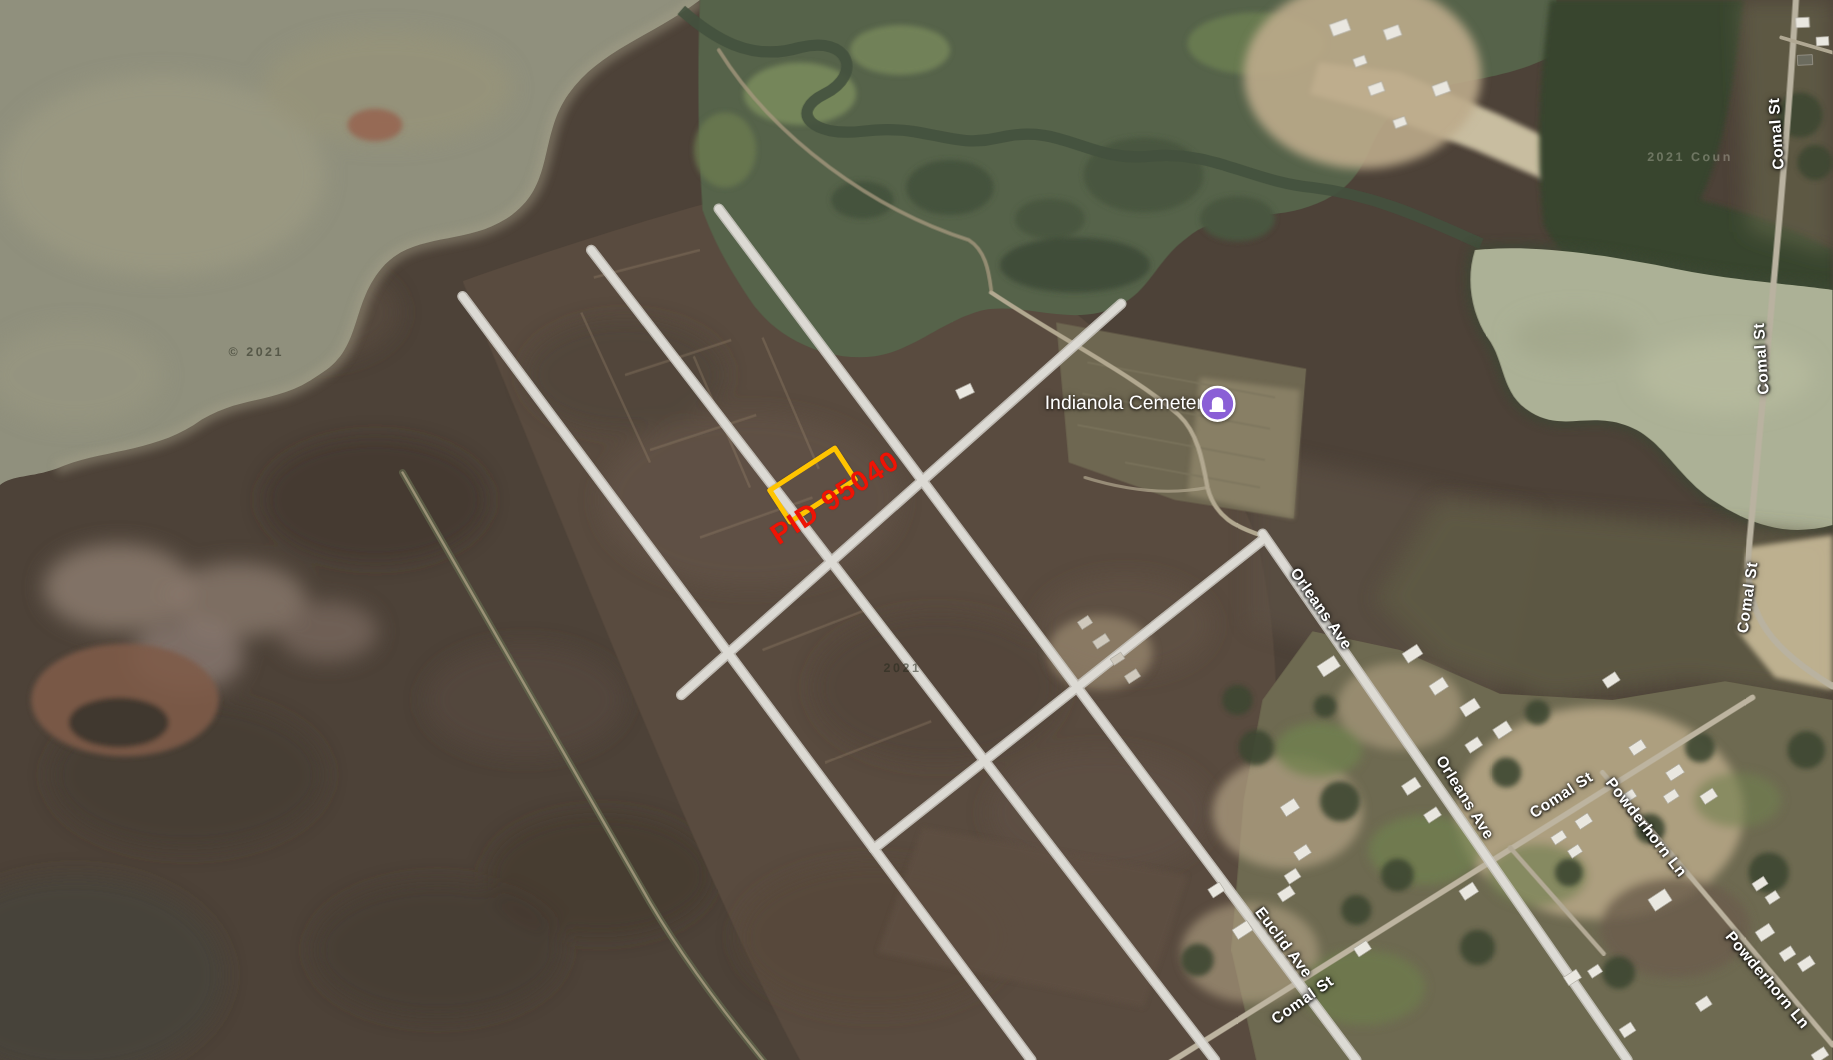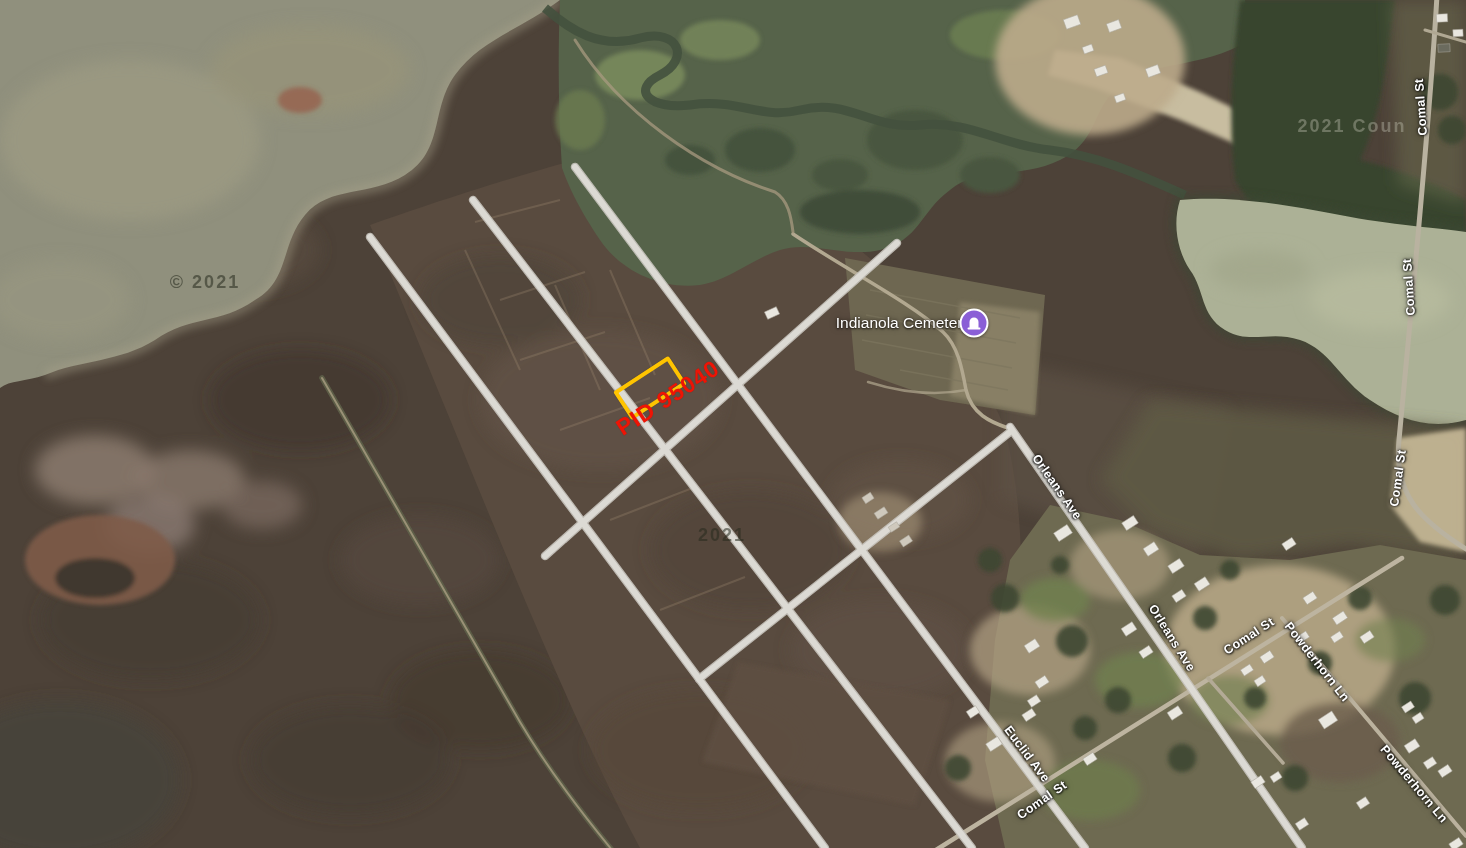--- a/index.html
+++ b/index.html
@@ -9,21 +9,21 @@
     user-select:none;
   }
   #terrain{position:absolute;left:0;top:0;}
   .street-label{
     position:absolute;white-space:nowrap;color:#fff;
     font-size:12.5px;font-weight:700;letter-spacing:.4px;
     text-shadow:0 0 3px rgba(0,0,0,.95),0 1px 2px rgba(0,0,0,.85),0 0 6px rgba(0,0,0,.6);
     transform-origin:center center;pointer-events:none;
   }
   .watermark{
-    position:absolute;white-space:nowrap;font-size:18px;letter-spacing:2px;
+    position:absolute;white-space:nowrap;font-size:10px;letter-spacing:2px;
     transform:translate(-50%,-50%);pointer-events:none;font-weight:700;
   }
   .wm-dark{color:rgba(38,42,30,.55);}
   .wm-light{color:rgba(200,200,185,.38);}
   #poi-label{
     position:absolute;left:903px;top:323px;transform:translate(-50%,-50%);
     color:#fff;font-size:15.5px;font-weight:400;white-space:nowrap;
     text-shadow:0 0 3px rgba(60,50,40,.95),0 1px 2px rgba(0,0,0,.8),0 0 6px rgba(0,0,0,.55);
   }
   #poi-icon{

